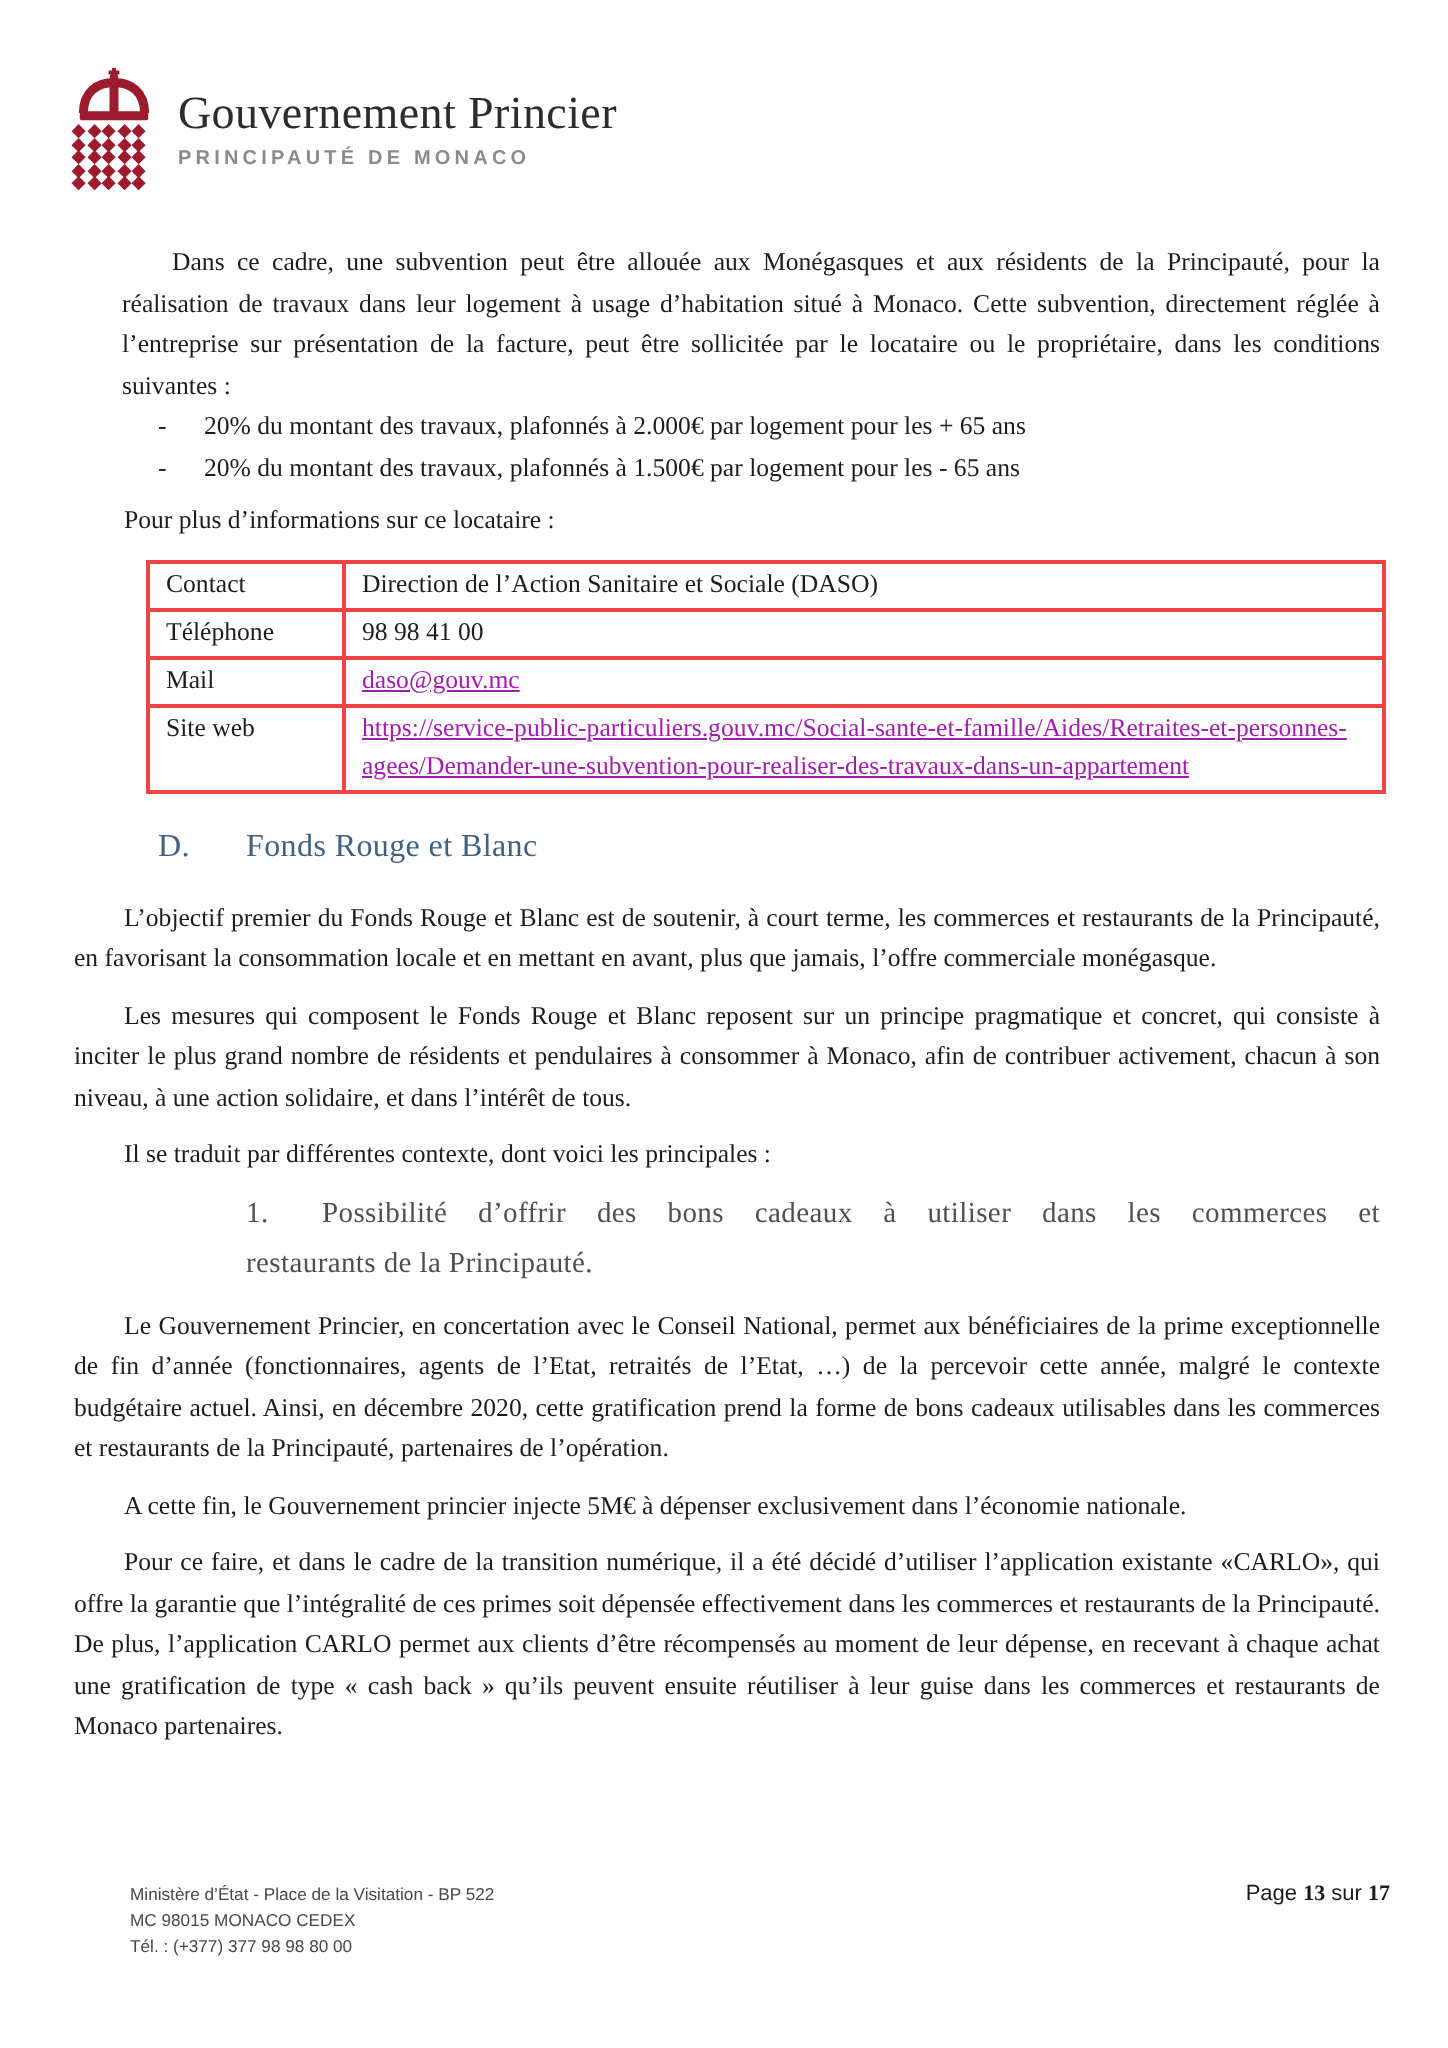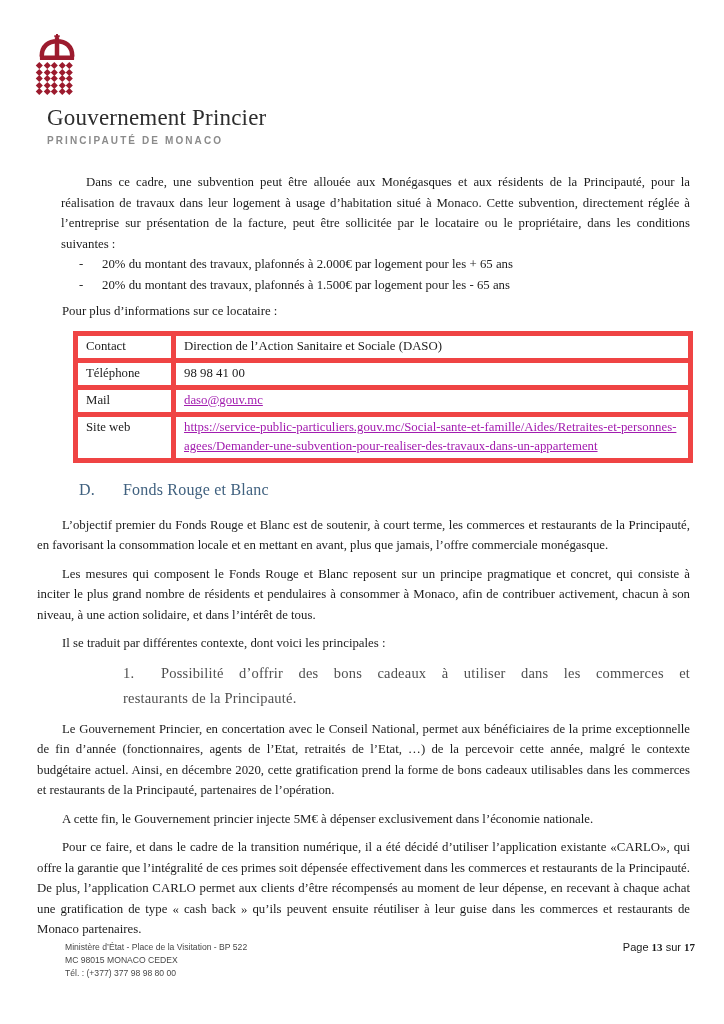--- a/index.html
+++ b/index.html
@@ -9,21 +9,21 @@
     width: 724px;
     height: 1024px;
     margin: 0 auto;
     background: #ffffff;
     font-family: "Liberation Serif", "DejaVu Serif", serif;
     color: #1c1c1c;
     overflow: hidden;
   }
 
   
-  .header { display: flex; align-items: flex-start; padding: 34px 0 0 37px; flex-direction: column; }
+  .header { display: flex; align-items: flex-start; padding: 34px 0 0 37px; }
   .logo-block { width: 42px; }
   .crown-svg { display: block; }
   .diamond-grid { position: relative; width: 38px; height: 32px; margin-top: 2px; }
   .diamond-grid i {
     position: absolute; width: 4.6px; height: 4.6px;
     background: #9c1b2e; transform: rotate(45deg); display: block;
   }
   .brand-text { margin-left: 10px; padding-top: 10px; }
   .wordmark {
     font-size: 23px; color: #2d2d2d; letter-spacing: 0.2px;
@@ -47,21 +47,21 @@
   .bullet-marker { width: 23px; flex: 0 0 23px; }
   .p-info { margin-top: 5px; }
 
   .contact-table {
     margin: 9px 0 0 36px;
     border-collapse: collapse;
     width: 620px;
     font-size: 12.8px;
   }
   .contact-table td {
-    border: 5px solid #ef4444;
+    border: 2px solid #ef4444;
     padding: 1px 8px 2px 8px;
     vertical-align: top;
     line-height: 19px;
   }
   .contact-table td.label-col { width: 98px; }
   .doc-link { color: #a21caf; text-decoration: underline; overflow-wrap: break-word; word-break: normal; }
 
   .section-heading {
     display: flex;
     margin: 18px 0 0 42px;

